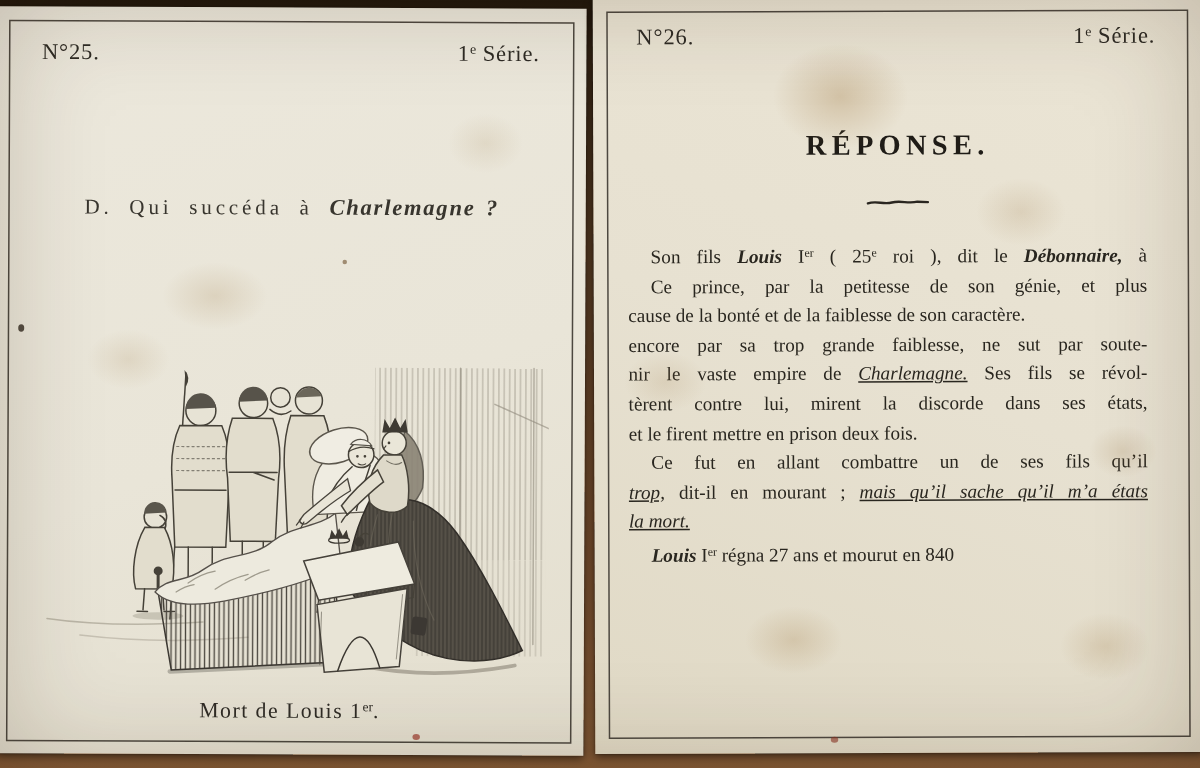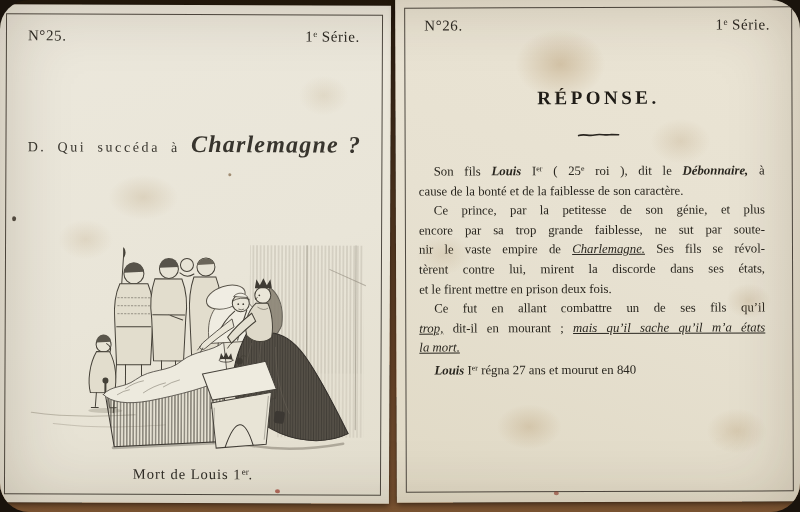--- a/index.html
+++ b/index.html
@@ -1,20 +1,19 @@
 <!DOCTYPE html>
 <html style="--ink: #29261f;"><head>
 <meta charset="utf-8">
 <style>
   html,body { margin:0; padding:0; background:#1a130c; }
   .scene {
     position:relative; width:800px; height:512px; overflow:hidden;
     background:linear-gradient(to bottom, #20170d 0%, #3a2817 7%, #5a3d24 38%, #70492b 72%, #835a37 100%);
     font-family:"Liberation Serif","DejaVu Serif",serif;
-    border-radius:29px;
   }
   .card { position:absolute; box-shadow:0 2px 6px rgba(0,0,0,.55), 0 0 1px rgba(0,0,0,.6); }
   .card-left {
     left:-2px; top:5px; width:392px; height:498px;
     background:linear-gradient(160deg,#ece8dc 0%, #e9e5d8 55%, #e3dece 100%);
     transform:rotate(.25deg);
   }
   .card-right {
     left:396px; top:-1px; width:406px; height:503px;
     background:linear-gradient(200deg,#ebe5d5 0%, #e7e1d1 50%, #e0d9c5 100%);
@@ -23,21 +22,21 @@
   .bord { position:absolute; border:1px solid #4d4840; pointer-events:none; }
   .bord-left  { top:9px; left:7px; right:8px; bottom:8px; }
   .bord-right { top:8px; left:9px; right:9px; bottom:10px; }
 
   .hdr { position:absolute; left:29px; right:31px; display:flex; justify-content:space-between;
          font-size:15px; letter-spacing:.6px; color:#2e2b25; }
   .hdr-left { top:23px; } .hdr-right { top:18px; }
 
   .question { position:absolute; top:126px; left:0; right:0; text-align:center;
               font-size:14px; letter-spacing:2.6px; word-spacing:5px; color:#38352e; white-space:nowrap; }
-  .question .seg-qi { font-size:24px; font-style:italic; font-weight:bold; letter-spacing:1.2px; word-spacing:2px; }
+  .question .seg-qi { font-size:15px; font-style:italic; font-weight:bold; letter-spacing:1.2px; word-spacing:2px; }
 
   .illo { position:absolute; left:16px; top:238px; width:352px; height:214px; }
 
   .caption { position:absolute; top:461px; left:0; right:0; text-align:center;
              font-size:14.5px; letter-spacing:1px; color:#2f2c26; }
 
   .rep-heading { position:absolute; top:88px; left:0; right:0; text-align:center;
                  font-size:19px; font-weight:bold; letter-spacing:3.5px; color:#1f1c17; }
   .squiggle { position:absolute; top:131px; left:50%; transform:translateX(-50%); }
 
@@ -201,22 +200,22 @@
     </div>
 
     <div class="rep-heading">RÉPONSE.</div>
 
     <svg class="squiggle" width="46" height="10" viewBox="0 0 46 10">
       <path d="M3 5.5 C9 3.5 13 6.5 19 5 C25 3.5 30 6 36 4.5 L43 4.8" stroke="#2a2620" stroke-width="1.6" fill="none" stroke-linecap="round"></path>
     </svg>
 
     <div class="bodytext">
         <div class="bt-line j first"><span class="seg-n">Son fils </span><span class="seg-bi">Louis</span><span class="seg-n"> I</span><span class="seg-sup">er</span><span class="seg-n"> ( 25</span><span class="seg-sup">e</span><span class="seg-n"> roi ), dit le </span><span class="seg-bi">Débonnaire,</span><span class="seg-n"> à</span></div>
+        <div class="bt-line j first"><span class="seg-n">Ce prince, par la petitesse de son génie, et plus</span></div>
         <div class="bt-line"><span class="seg-n">cause de la bonté et de la faiblesse de son caractère.</span></div>
-        <div class="bt-line j first"><span class="seg-n">Ce prince, par la petitesse de son génie, et plus</span></div>
         <div class="bt-line j"><span class="seg-n">encore par sa trop grande faiblesse, ne sut par soute-</span></div>
         <div class="bt-line j"><span class="seg-n">nir le vaste empire de </span><span class="seg-i">Charlemagne.</span><span class="seg-n"> Ses fils se révol-</span></div>
         <div class="bt-line j"><span class="seg-n">tèrent contre lui, mirent la discorde dans ses états,</span></div>
         <div class="bt-line"><span class="seg-n">et le firent mettre en prison deux fois.</span></div>
         <div class="bt-line j first"><span class="seg-n">Ce fut en allant combattre un de ses fils qu’il</span></div>
         <div class="bt-line j"><span class="seg-i">trop,</span><span class="seg-n"> dit-il en mourant ; </span><span class="seg-i">mais qu’il sache qu’il m’a états</span></div>
         <div class="bt-line"><span class="seg-i">la mort.</span></div>
         <div class="bt-line first"><span class="seg-bi">Louis</span><span class="seg-n"> I</span><span class="seg-sup">er</span><span class="seg-n"> régna 27 ans et mourut en 840</span></div>
       </div>
 

